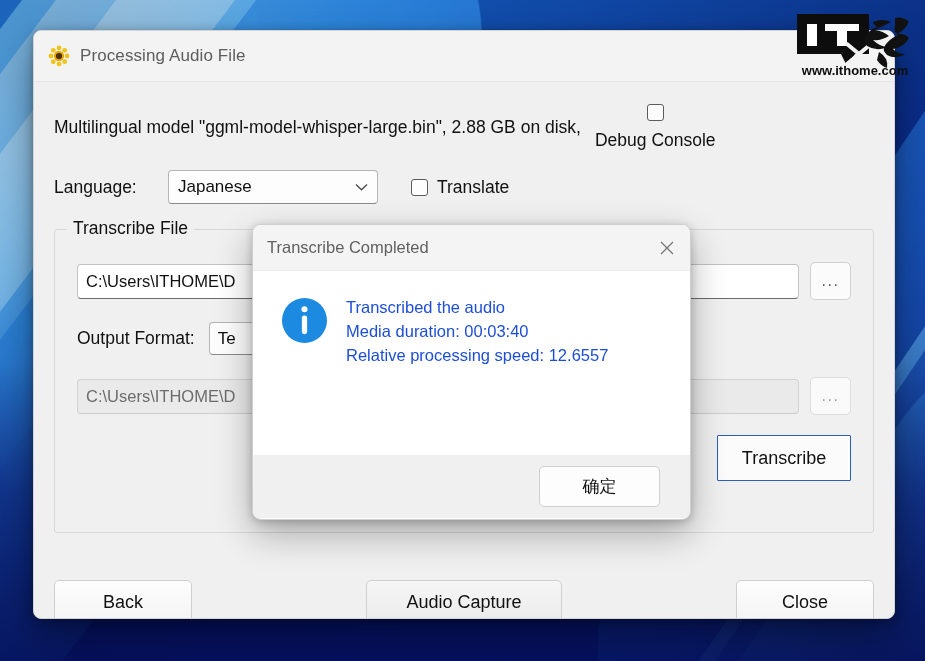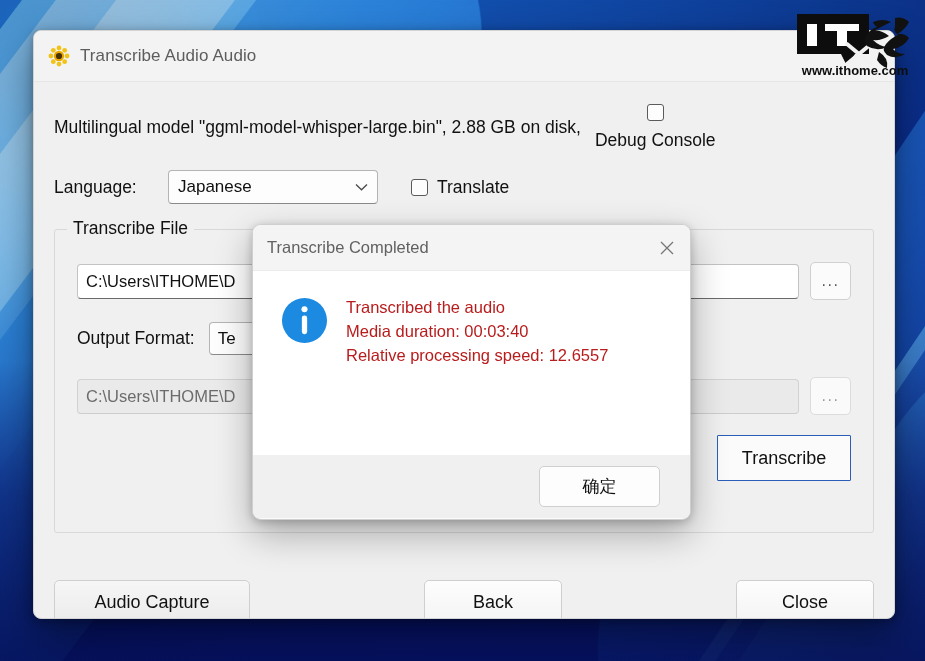--- a/index.html
+++ b/index.html
@@ -363,21 +363,21 @@
     box-sizing: border-box;
   }
   #info-icon {
     width: 47px; height: 47px;
     flex: 0 0 auto;
     margin-right: 18px;
     margin-top: 2px;
   }
   #dialog-message {
     font-size: 16.5px;
-    color: #b91c1c;
+    color: #1d4ed8;
     line-height: 24px;
   }
   #dialog-footer {
     height: 63px;
     background: #f0f0f0;
     display: flex;
     align-items: center;
     justify-content: flex-end;
     padding-right: 30px;
     box-sizing: border-box;
@@ -438,21 +438,21 @@
         <circle cx="3.2" cy="12" r="2.6"></circle>
           <circle cx="20.8" cy="12" r="2.6"></circle>
         <circle cx="5.8" cy="5.8" r="2.6"></circle>
           <circle cx="18.2" cy="18.2" r="2.6"></circle>
         <circle cx="18.2" cy="5.8" r="2.6"></circle>
           <circle cx="5.8" cy="18.2" r="2.6"></circle>
       </g>
       <circle cx="12" cy="12" r="5.6" fill="#e8a800"></circle>
       <circle cx="12" cy="12" r="3.4" fill="#4a3207"></circle>
     </svg>
-    <div id="title-text">Transcribe Audio Audio</div>
+    <div id="title-text">Processing Audio File</div>
   </div>
 
   <div id="window-body">
 
     <div class="row-model">
       <div class="model-text">Multilingual model "ggml-model-whisper-large.bin", 2.88 GB on disk,</div>
       <div class="chk-wrap" id="debug-chk">
         <div class="chk-box"></div>
         <div class="chk-label">Debug Console</div>
       </div>
@@ -498,22 +498,22 @@
         <div class="text-field disabled">C:\Users\ITHOME\D</div>
         <div class="dots-btn disabled">...</div>
       </div>
 
       <div id="transcribe-row">
         <div id="transcribe-btn">Transcribe</div>
       </div>
     </div>
 
     <div id="bottom-bar">
+      <div class="bottom-btn" id="back-btn">Back</div>
       <div class="bottom-btn" id="audio-capture-btn">Audio Capture</div>
-      <div class="bottom-btn" id="back-btn">Back</div>
       <div class="bottom-btn" id="close-btn">Close</div>
     </div>
 
   </div>
 </div>
 
 <div id="dialog">
   <div id="dialog-titlebar">
     <div id="dialog-title">Transcribe Completed</div>
     <div id="dialog-close">

